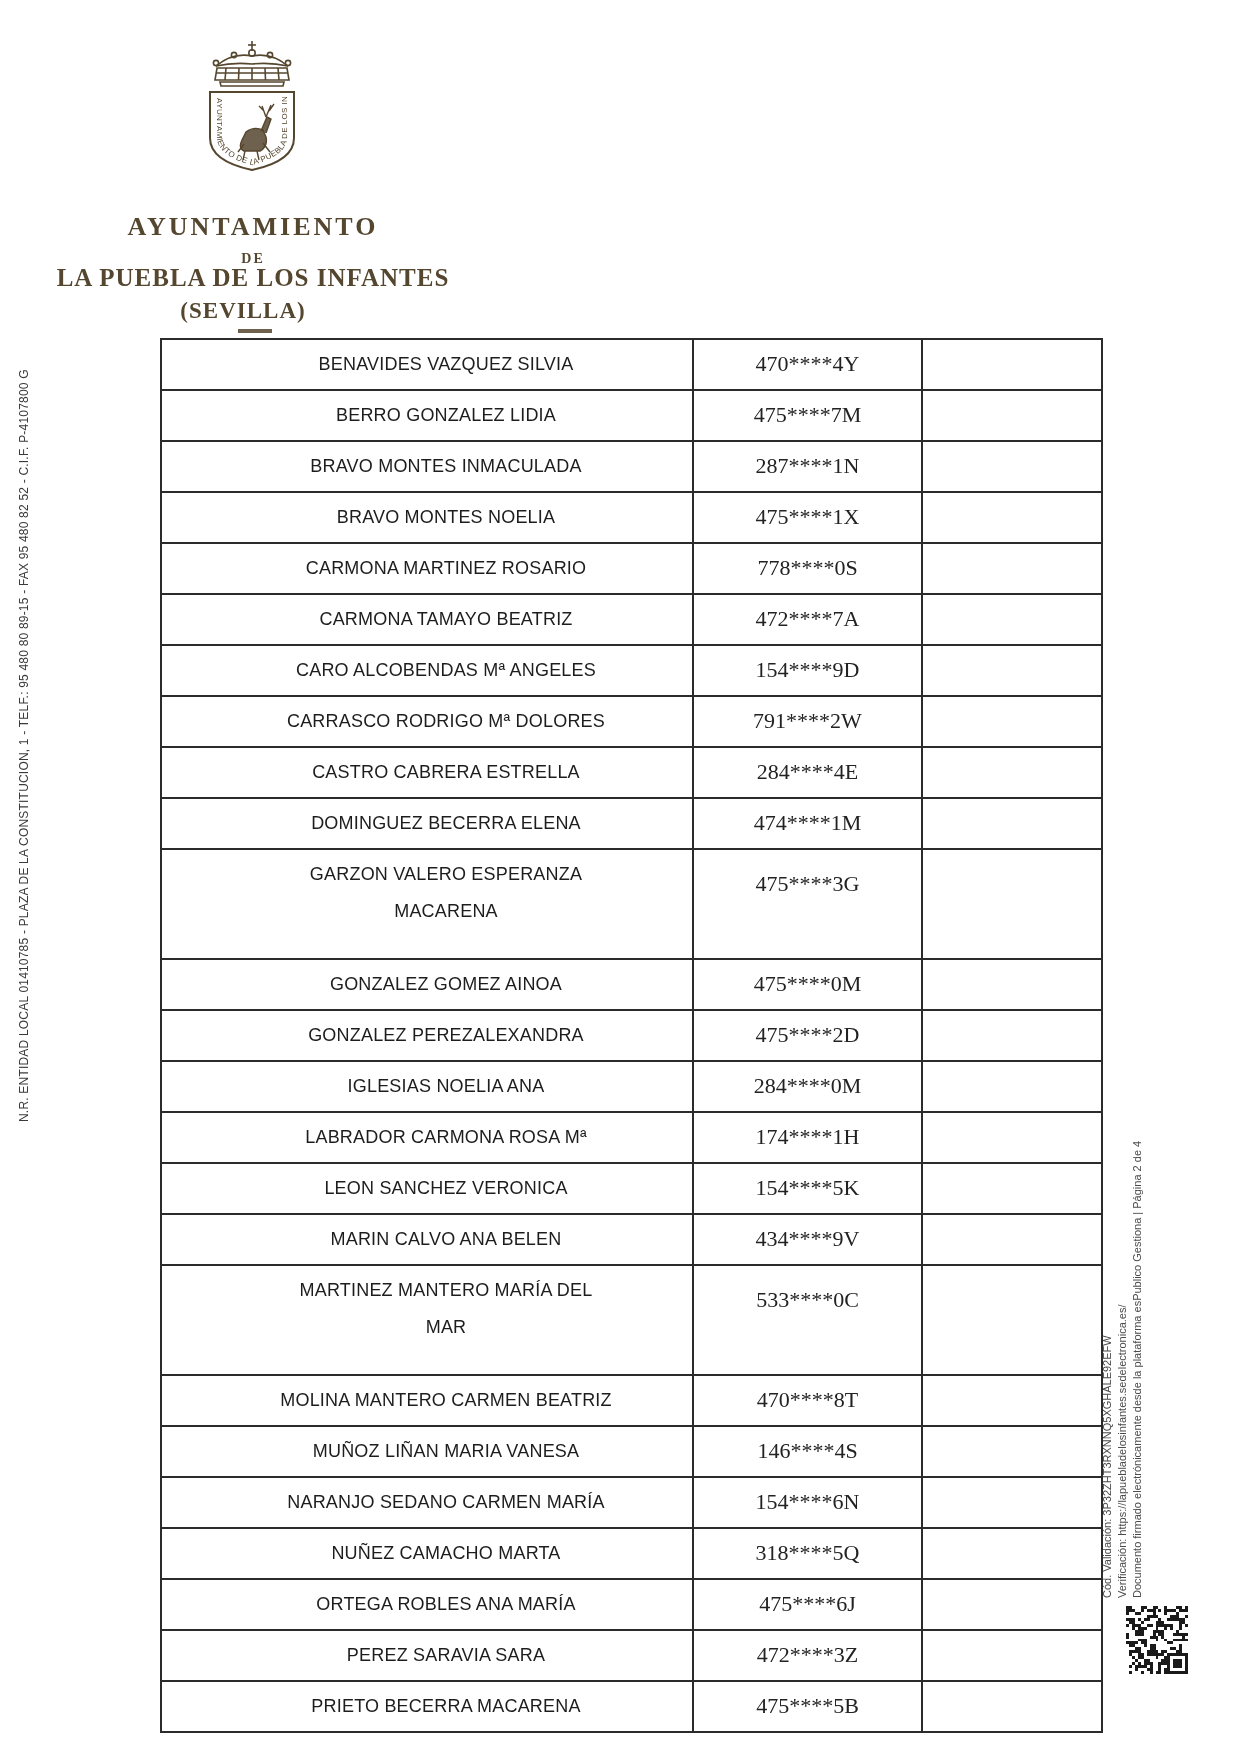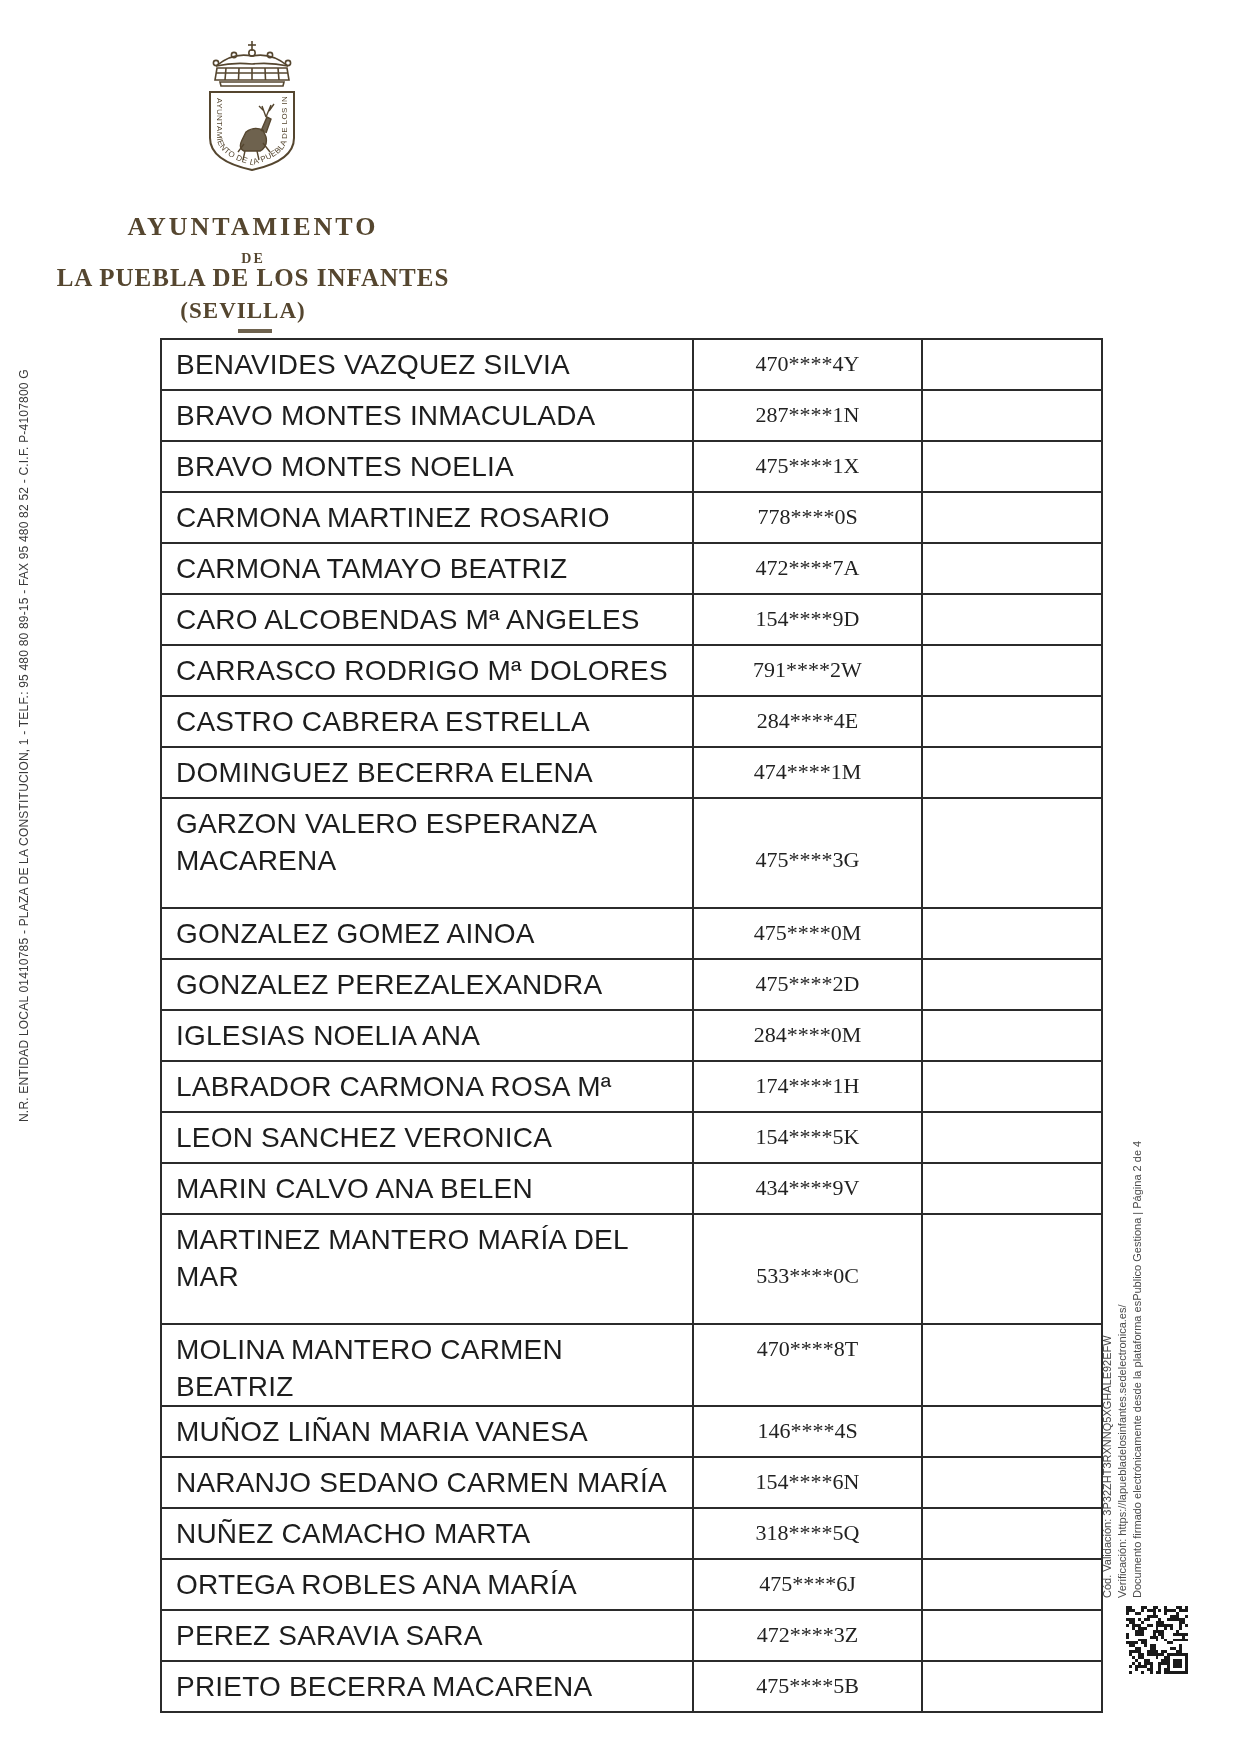--- a/index.html
+++ b/index.html
@@ -55,31 +55,32 @@
     border:2px solid var(--table-border);
     vertical-align:top;
     overflow:hidden;
   }
   col.c-name{width:532px;}
   col.c-id{width:229px;}
   col.c-empty{width:180px;}
   tr.r{height:51px;}
   tr.r.tall{height:110px;}
   td.name-cell{
-    padding:6px 8px 0 14px;
-    font-size:28px;line-height:37px;
+    padding:6px 8px 0 46px;
+    font-size:18px;line-height:37px;
     color:var(--ink);
     letter-spacing:.2px;
+    text-align:center;
   }
   td.id-cell{
     padding-top:11px;text-align:center;
     font-family:"Liberation Serif", serif;
     font-size:22px;color:#222222;
   }
-  tr.tall td.id-cell{padding-top:48px;}
+  tr.tall td.id-cell{padding-top:21px;}
 
   
   .qr{position:absolute;left:1126px;top:1606px;}
 </style>
 </head>
 <body>
 
 <div class="page">
 
   <svg class="logo-svg" width="104" height="132" viewBox="0 0 104 132">
@@ -142,20 +143,27 @@
       <col class="c-name">
         <col class="c-id">
         <col class="c-empty">
     </colgroup>
     <tbody>
         <tr class="r">
           <td class="name-cell">
             <div>BENAVIDES VAZQUEZ SILVIA</div>
           </td>
           <td class="id-cell">470****4Y</td>
+          <td></td>
+        </tr>
+        <tr class="r">
+          <td class="name-cell">
+            <div>BERRO GONZALEZ LIDIA</div>
+          </td>
+          <td class="id-cell">475****7M</td>
           <td></td>
         </tr>
         <tr class="r">
           <td class="name-cell">
             <div>BRAVO MONTES INMACULADA</div>
           </td>
           <td class="id-cell">287****1N</td>
           <td></td>
         </tr>
         <tr class="r">

